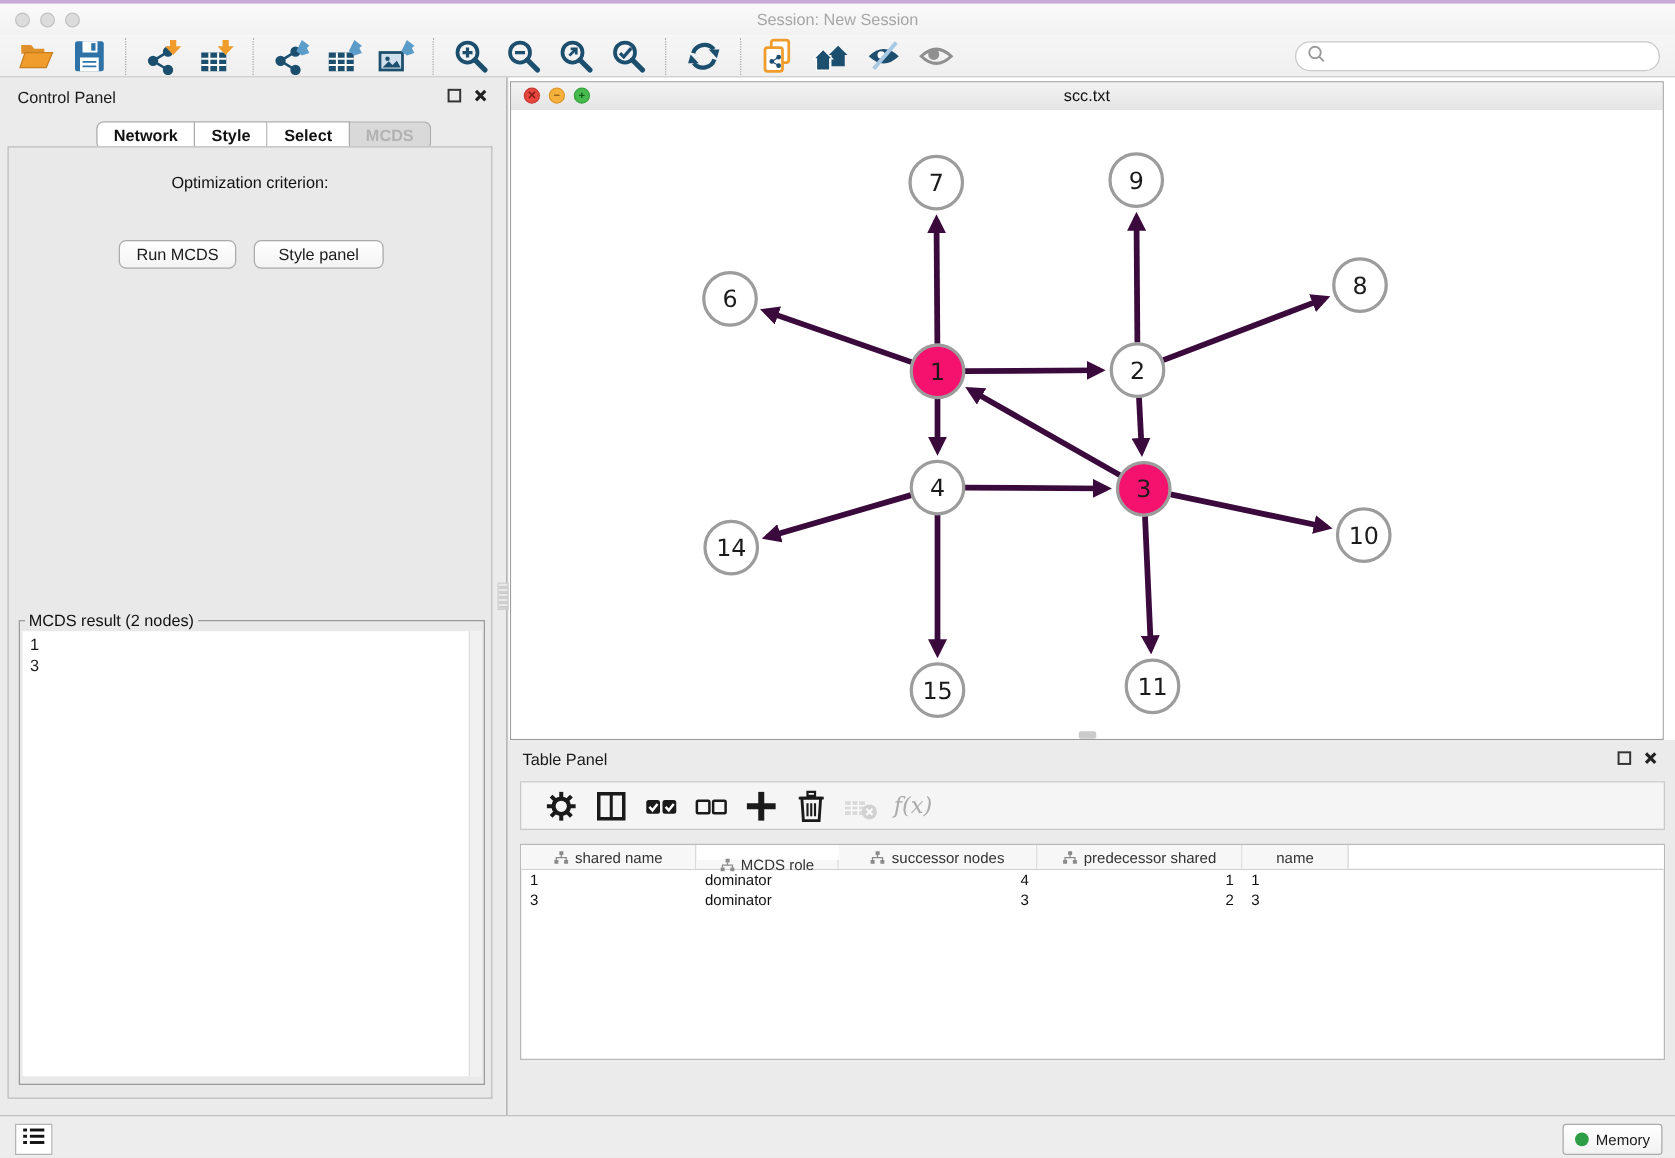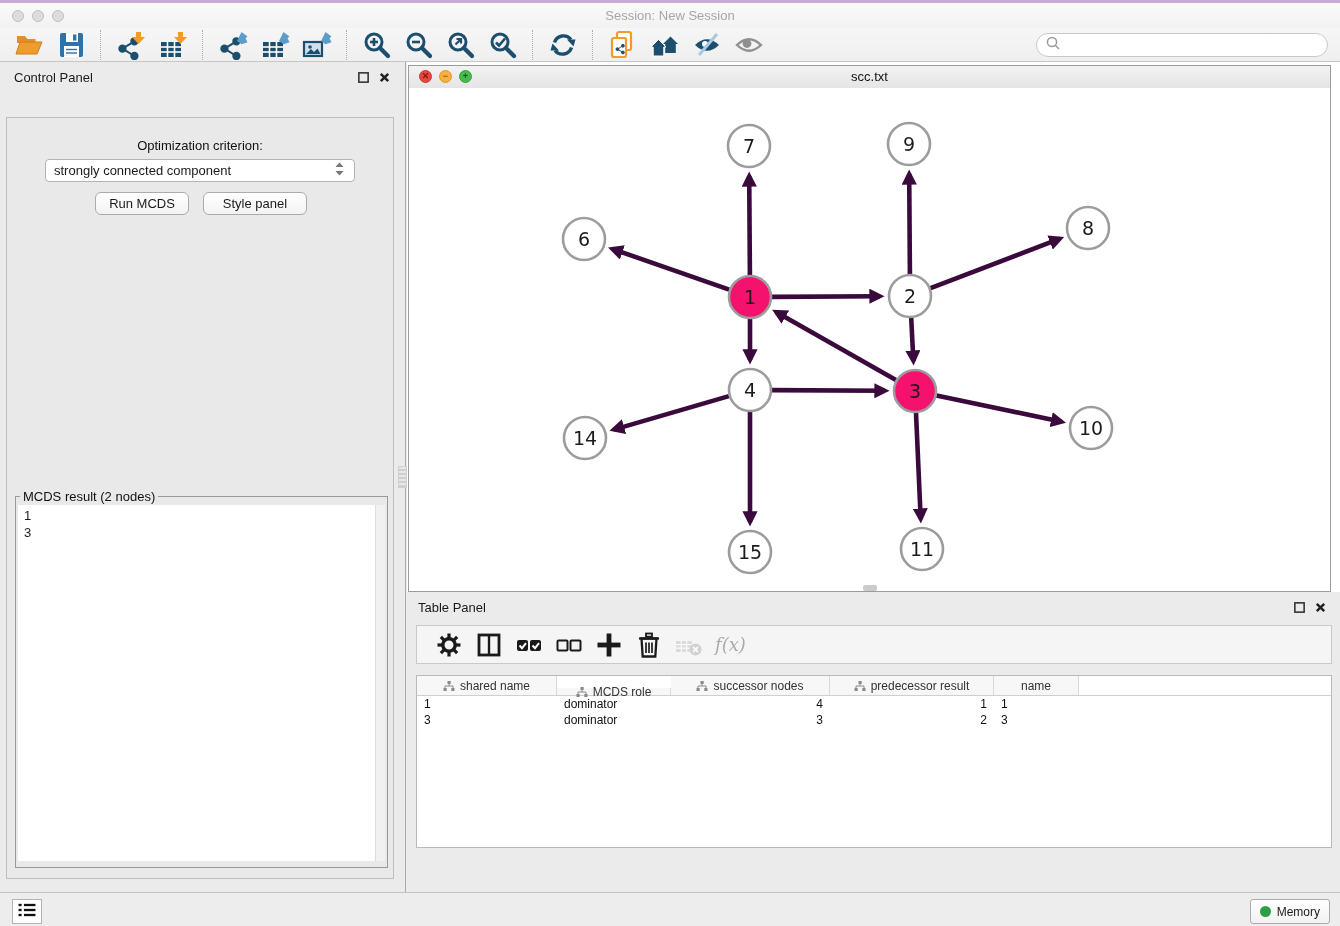--- a/index.html
+++ b/index.html
@@ -267,28 +267,28 @@
     <span id="cp-title">Control Panel</span>
     <span class="panel-btns">
       <span id="cp-float"><svg width="13" height="13" viewBox="0 0 14 14">
             <rect x="2" y="2" width="10" height="10" fill="none" stroke="#333" stroke-width="1.7"></rect>
           </svg></span>
       <span id="cp-close"><svg width="13" height="13" viewBox="0 0 14 14">
             <path d="M3 3 L11 11 M11 3 L3 11" stroke="#222" stroke-width="2.7"></path>
           </svg></span>
     </span>
   </div>
+  <div id="cp-tabs" class="tabs">
+      <div class="tab">Network</div>
+      <div class="tab">Style</div>
+      <div class="tab">Select</div>
+      <div class="tab sel">MCDS</div>
+    </div>
   <div id="cp-content">
     <div id="opt-label">Optimization criterion:</div>
-    <div id="opt-dropdown">
-      <span class="dd-val">strongly connected component</span>
-      <span id="dd-chevrons"><svg width="13" height="18" viewBox="0 0 13 18">
-            <path d="M2.5 7 L6.5 2.5 L10.5 7 z M2.5 11 L6.5 15.5 L10.5 11 z" fill="#777"></path>
-          </svg></span>
-    </div>
     <div id="run-btn" class="pushbtn">Run MCDS</div>
     <div id="closep-btn" class="pushbtn">Style panel</div>
     <fieldset id="mcds-result">
       <legend>MCDS result (2 nodes)</legend>
       <div style="position:relative;width:100%;height:calc(100% - 4px)">
         <div id="mcds-text">
             <div>1</div>
             <div>3</div>
           </div>
         <div id="mcds-scroll"></div>
@@ -508,21 +508,21 @@
           <span style="display:inline-flex">
             <svg width="12" height="12" viewBox="0 0 12 12">
               <g fill="#8A8A8A">
                 <rect x="4.5" y="1" width="3.2" height="3"></rect>
                 <rect x="0.5" y="8" width="3.2" height="3"></rect>
                 <rect x="8.3" y="8" width="3.2" height="3"></rect>
               </g>
               <path d="M6 4 v2 M2 8 V6 h8 v2" fill="none" stroke="#8A8A8A" stroke-width="1"></path>
             </svg>
           </span>
-          <span>predecessor result</span>
+          <span>predecessor shared</span>
         </div>
         <div class="th" style="width: 85px;">
           <span>name</span>
         </div>
       </div>
     <div id="tp-body">
         <div class="tr">
           <div class="td" style="width: 140px; text-align: left;">1</div>
           <div class="td" style="width: 114px; text-align: left;">dominator</div>
           <div class="td" style="width: 159px; text-align: right;">4</div>

